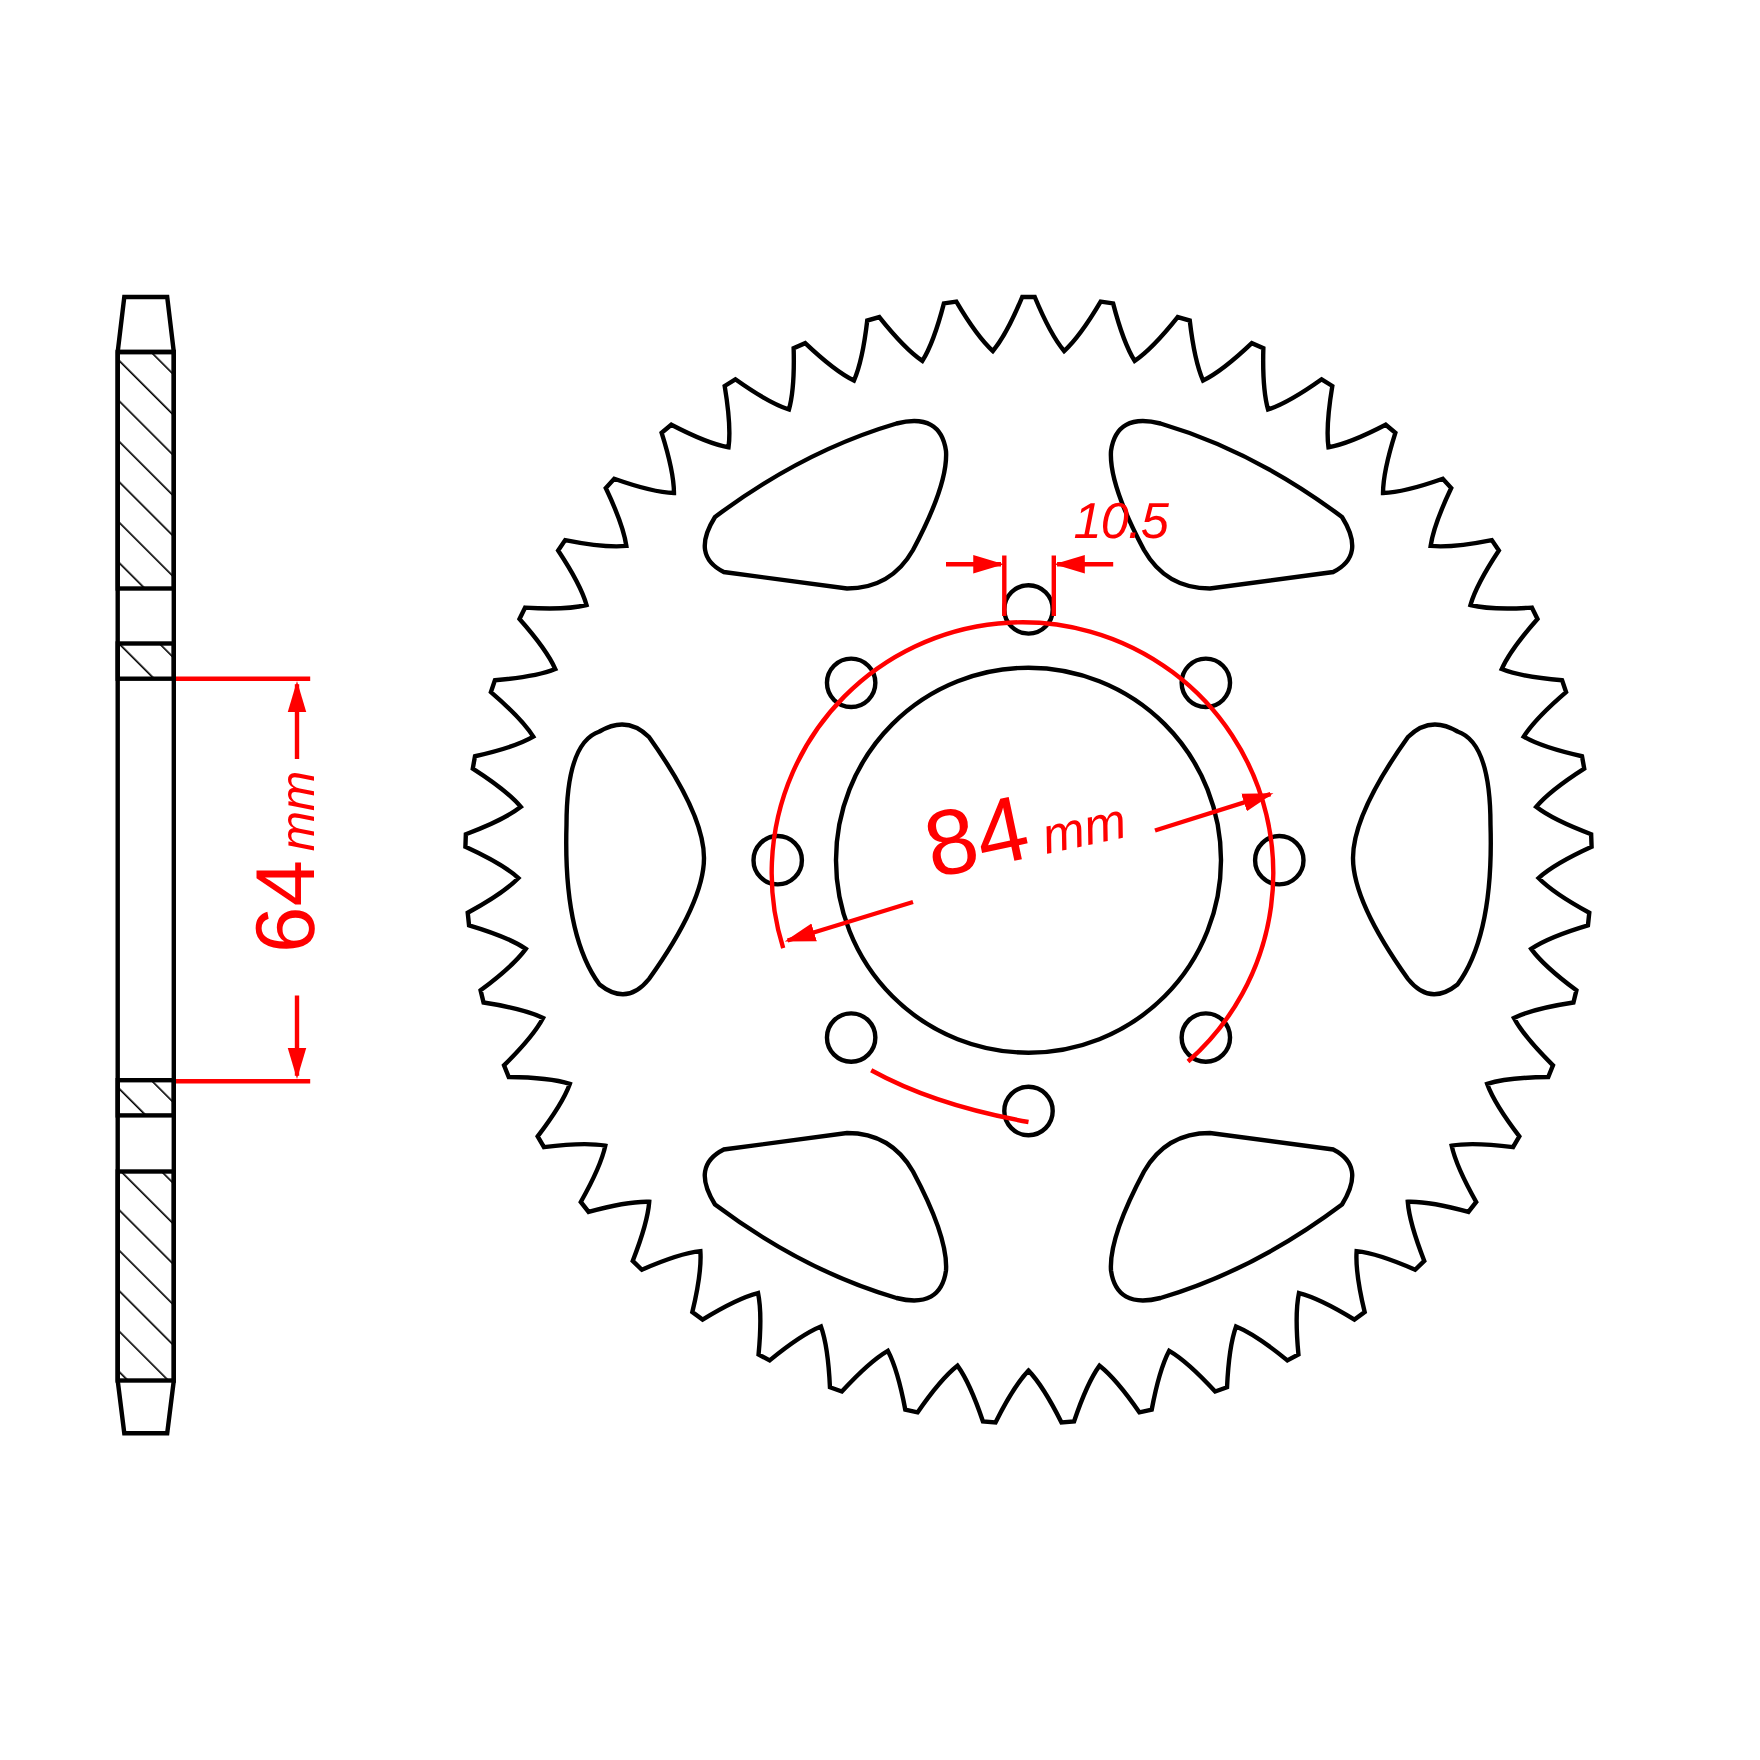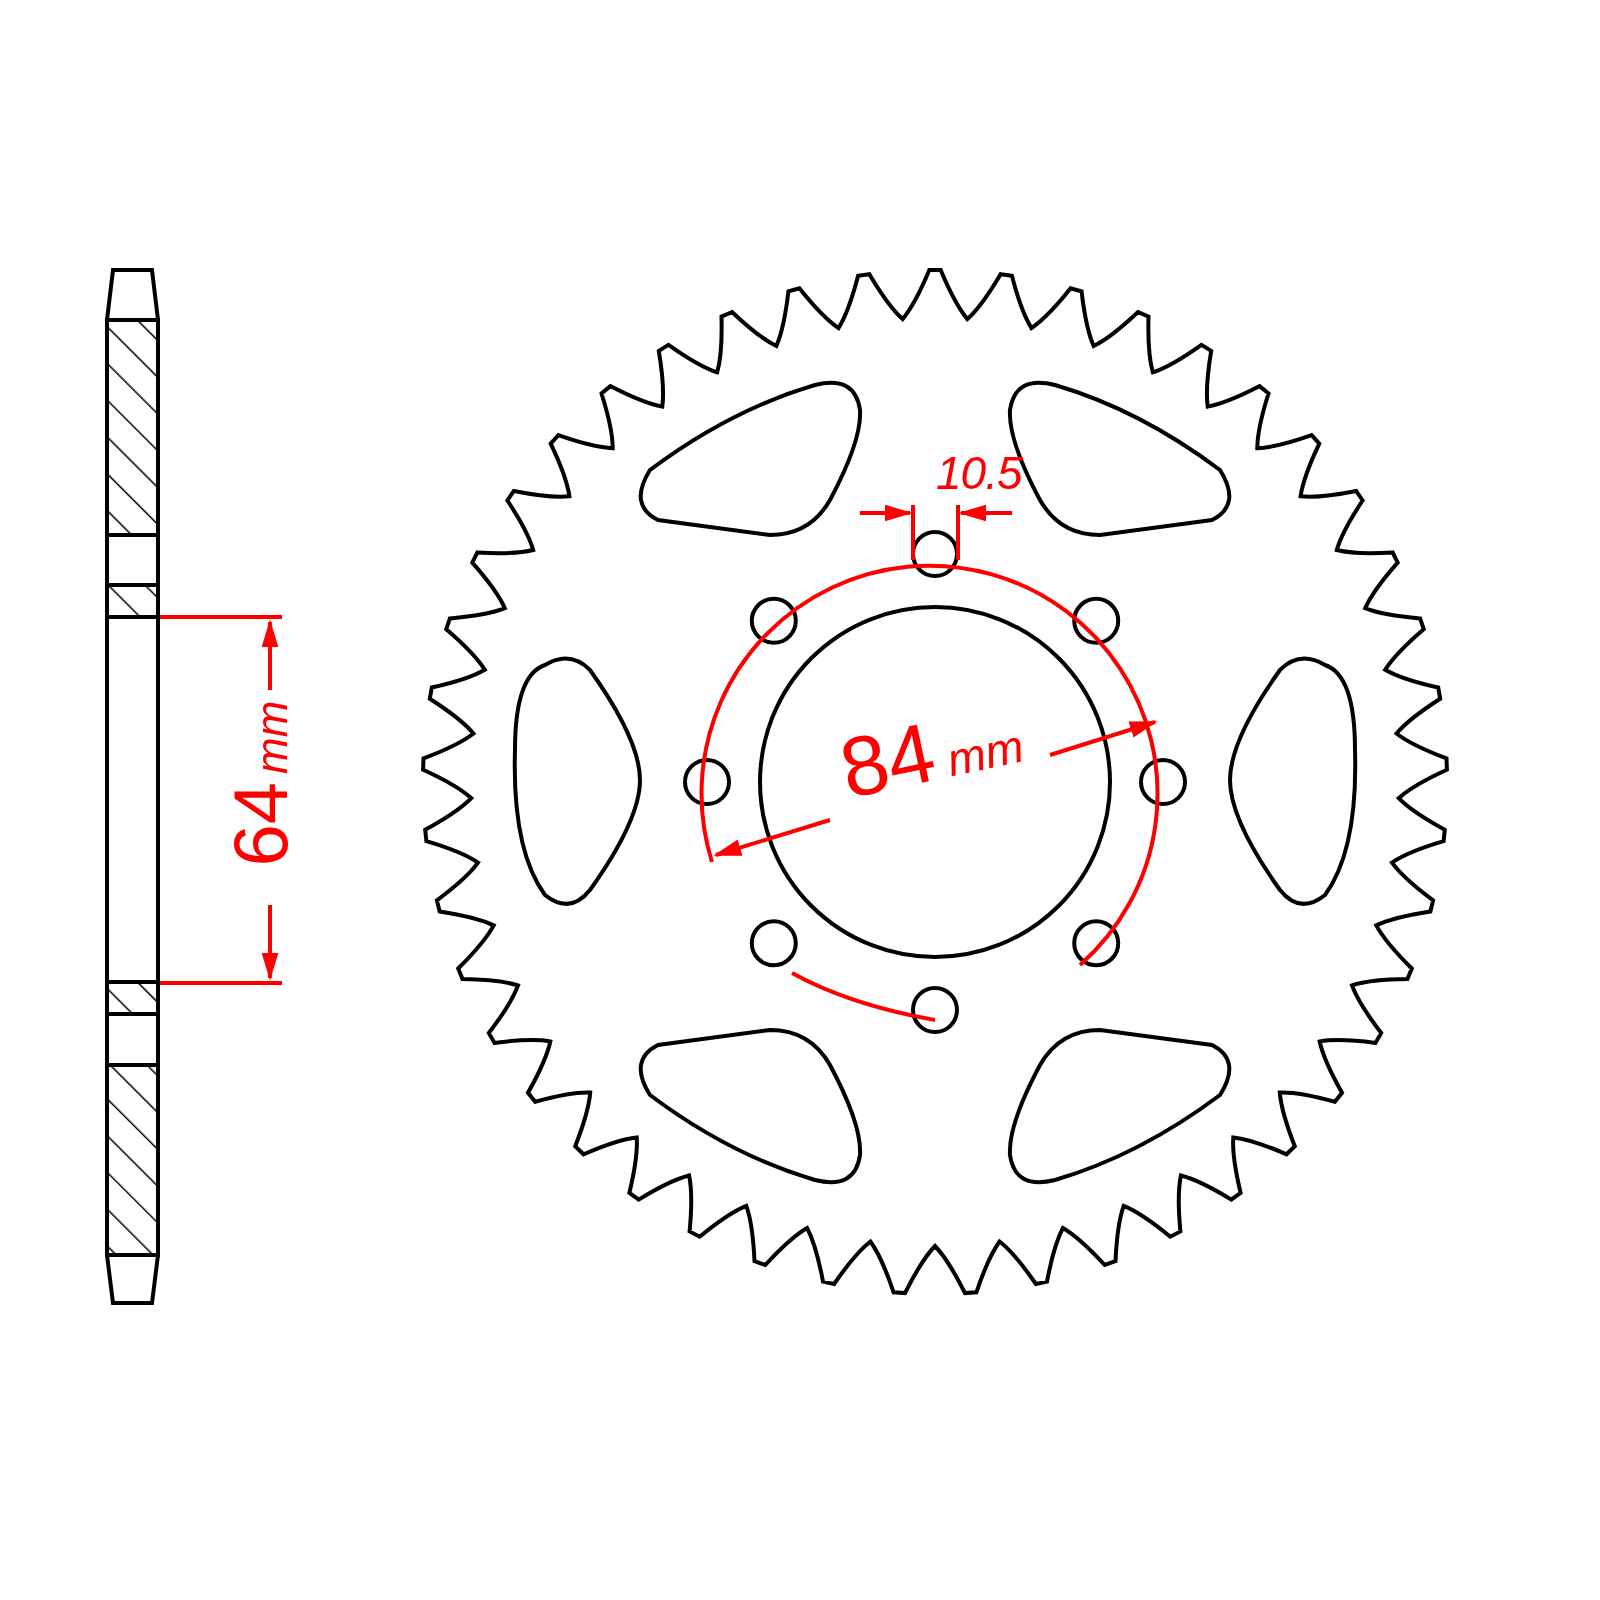--- a/index.html
+++ b/index.html
@@ -1,19 +1,19 @@
 <!DOCTYPE html>
 <html><head>
 <meta charset="utf-8">
 <style>
   html, body { margin: 0; padding: 0; background: #ffffff; }
   body { width: 1600px; height: 1600px; overflow: hidden; font-family: "Liberation Sans", sans-serif; }
   #canvas { position: absolute; left: 0; top: 0; width: 1600px; height: 1600px; }
   .lbl { position: absolute; color: #ff0000; font-family: "Liberation Sans", sans-serif; white-space: nowrap; }
-  #lbl-105 { left: 936px; top: 446px; font-size: 46px; font-style: italic; letter-spacing: -1px; }
+  #lbl-105 { left: 976px; top: 446px; font-size: 46px; font-style: italic; letter-spacing: -1px; }
   #lbl-84 { left: 842px; top: 722px; transform: rotate(-12deg); transform-origin: left center; }
   #lbl-84 .num { font-size: 84px; }
   #lbl-84 .unit { font-size: 46px; font-style: italic; margin-left: 12px; }
   #lbl-64 { left: 130px; top: 740px; transform: rotate(-90deg); transform-origin: center center; width: 260px; text-align: center; }
   #lbl-64 .num { font-size: 76px; }
   #lbl-64 .unit { font-size: 44px; font-style: italic; margin-left: 8px; }
 </style>
 </head>
 <body>
 

